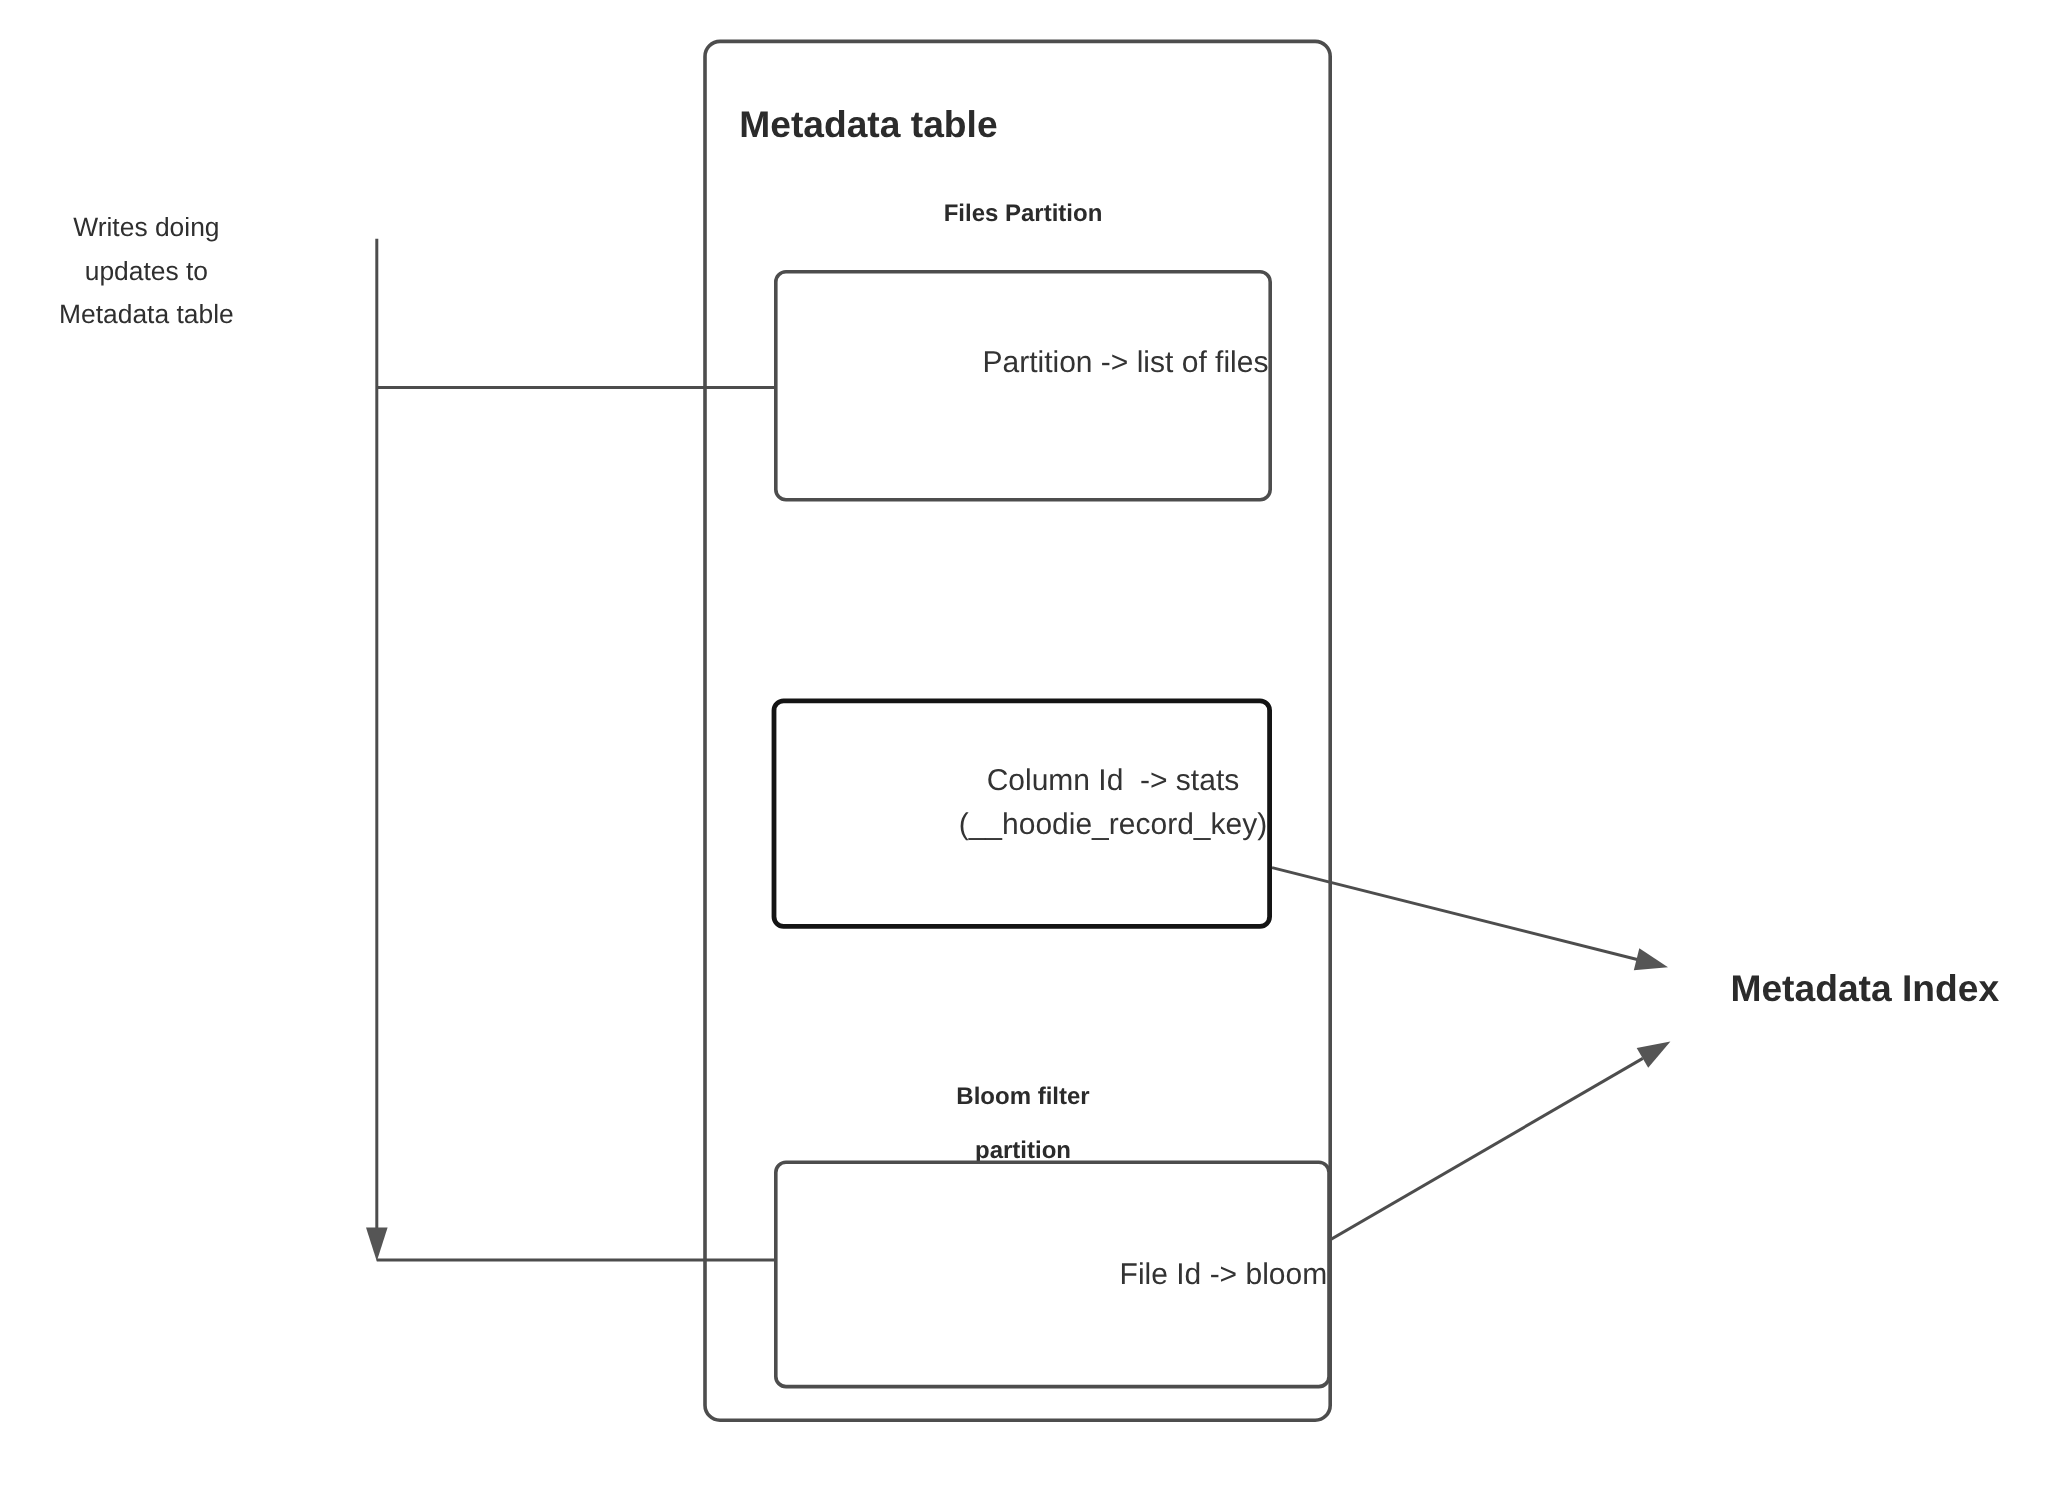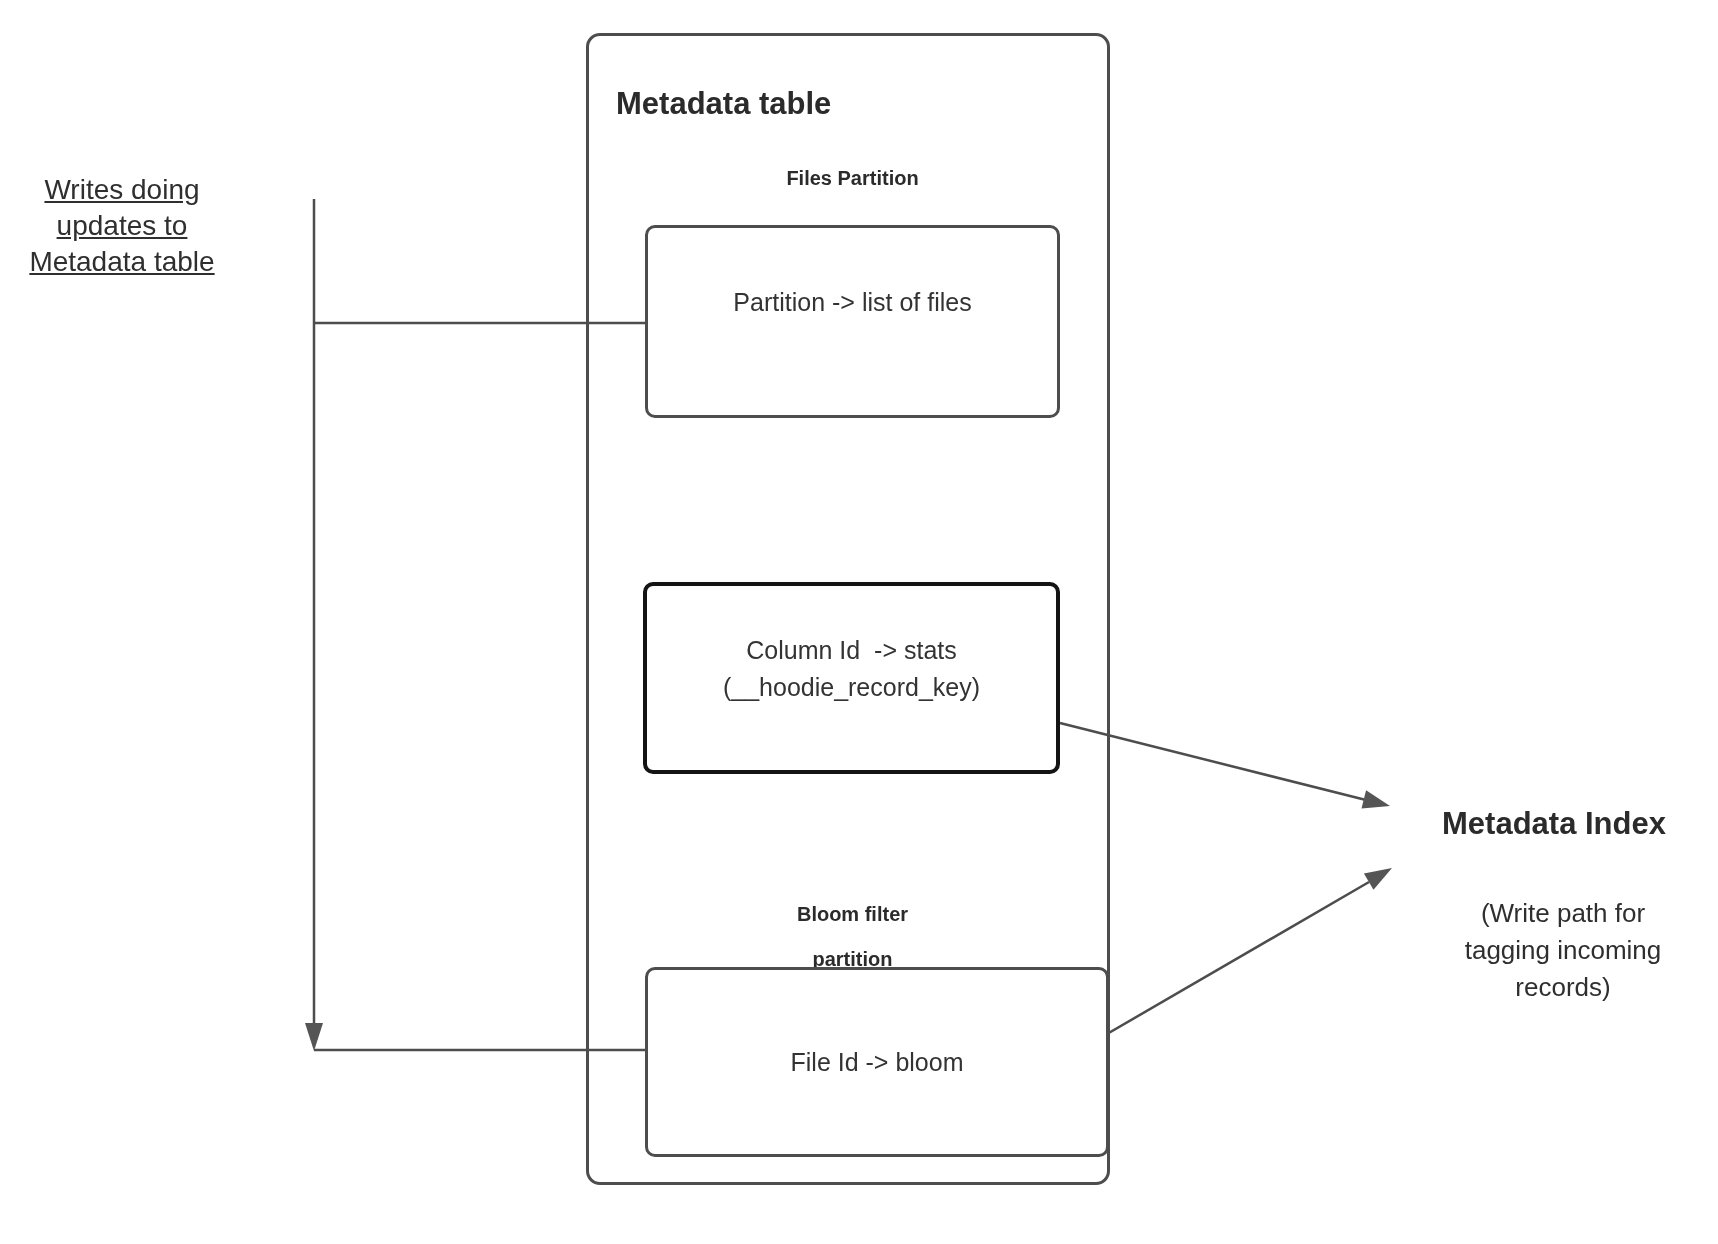--- a/index.html
+++ b/index.html
@@ -60,44 +60,43 @@
   .h-stats  { top: 477px; line-height: 42px; }
   .h-bloom  { top: 892px; line-height: 45px; }
 
   .inner-box {
     position: absolute;
     box-sizing: border-box;
     border: 3px solid #4d4d4d;
     border-radius: 10px;
     background: #ffffff;
     display: flex;
-    justify-content: center;
+    justify-content: flex-end;
   }
   .b-files { left: 645px; top: 225px; width: 415px; height: 193px; align-items: flex-start; padding-top: 56px; }
   .b-stats { left: 643px; top: 582px; width: 417px; height: 192px; border: 4px solid #141414; align-items: center; padding-bottom: 18px; }
   .b-bloom { left: 645px; top: 967px; width: 464px; height: 190px; align-items: center; }
 
   .box-text {
     font-size: 25px;
     color: #333333;
     text-align: center;
     line-height: 37px;
     white-space: pre-wrap;
   }
 
   .left-note {
     position: absolute;
     left: 9px; top: 172px;
     width: 226px;
     text-align: center;
-    font-size: 28px;
+    font-size: 22px;
     line-height: 36px;
     color: #2f2f2f;
     white-space: pre-wrap;
-    text-decoration: underline;
   }
 
   .index-title {
     position: absolute;
     left: 1404px; top: 806px;
     width: 300px;
     text-align: center;
     font-size: 31px;
     font-weight: bold;
     color: #2b2b2b;
@@ -148,17 +147,14 @@
 (__hoodie_record_key)</div>
   </div>
 
   <div class="part-heading h-bloom">Bloom filter
 partition</div>
   <div class="inner-box b-bloom">
     <div class="box-text">File Id -&gt; bloom</div>
   </div>
 
   <div class="index-title">Metadata Index</div>
-  <div class="index-subtitle">(Write path for
-tagging incoming
-records)</div>
 
 </div>
 
 </body></html>

